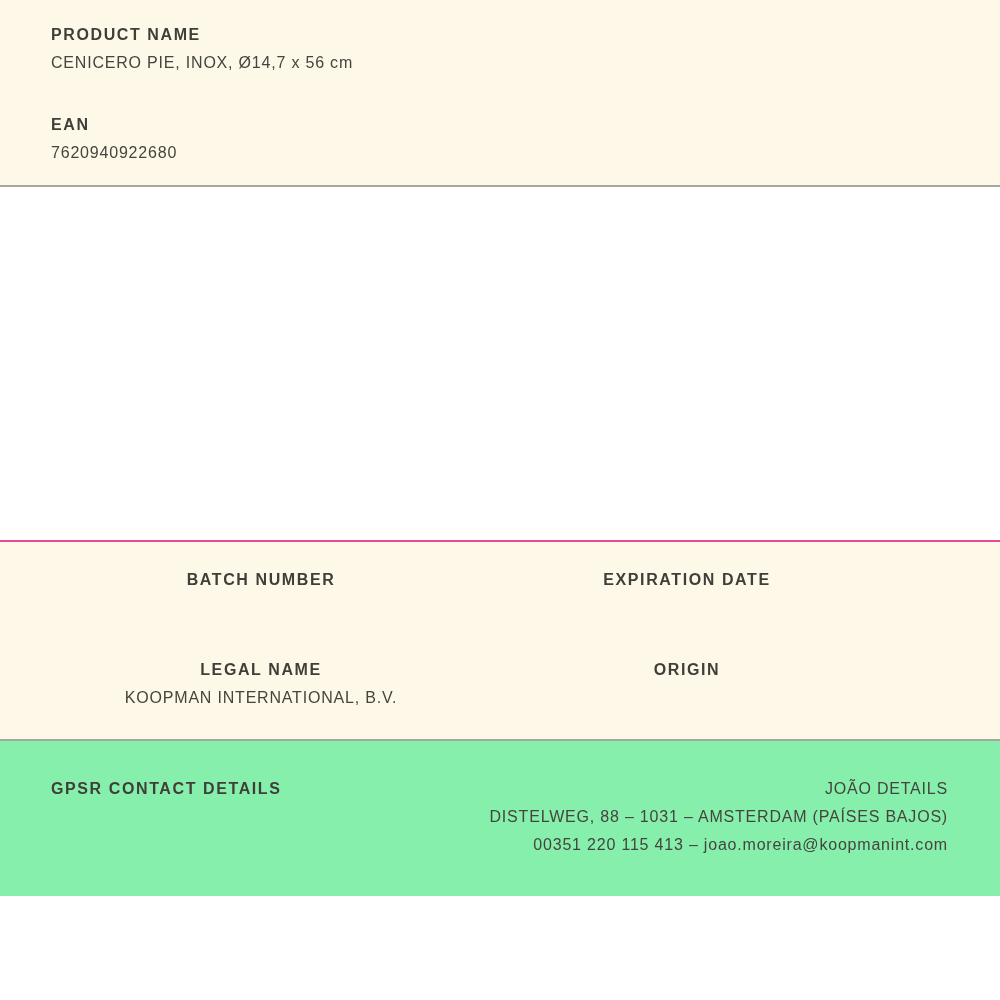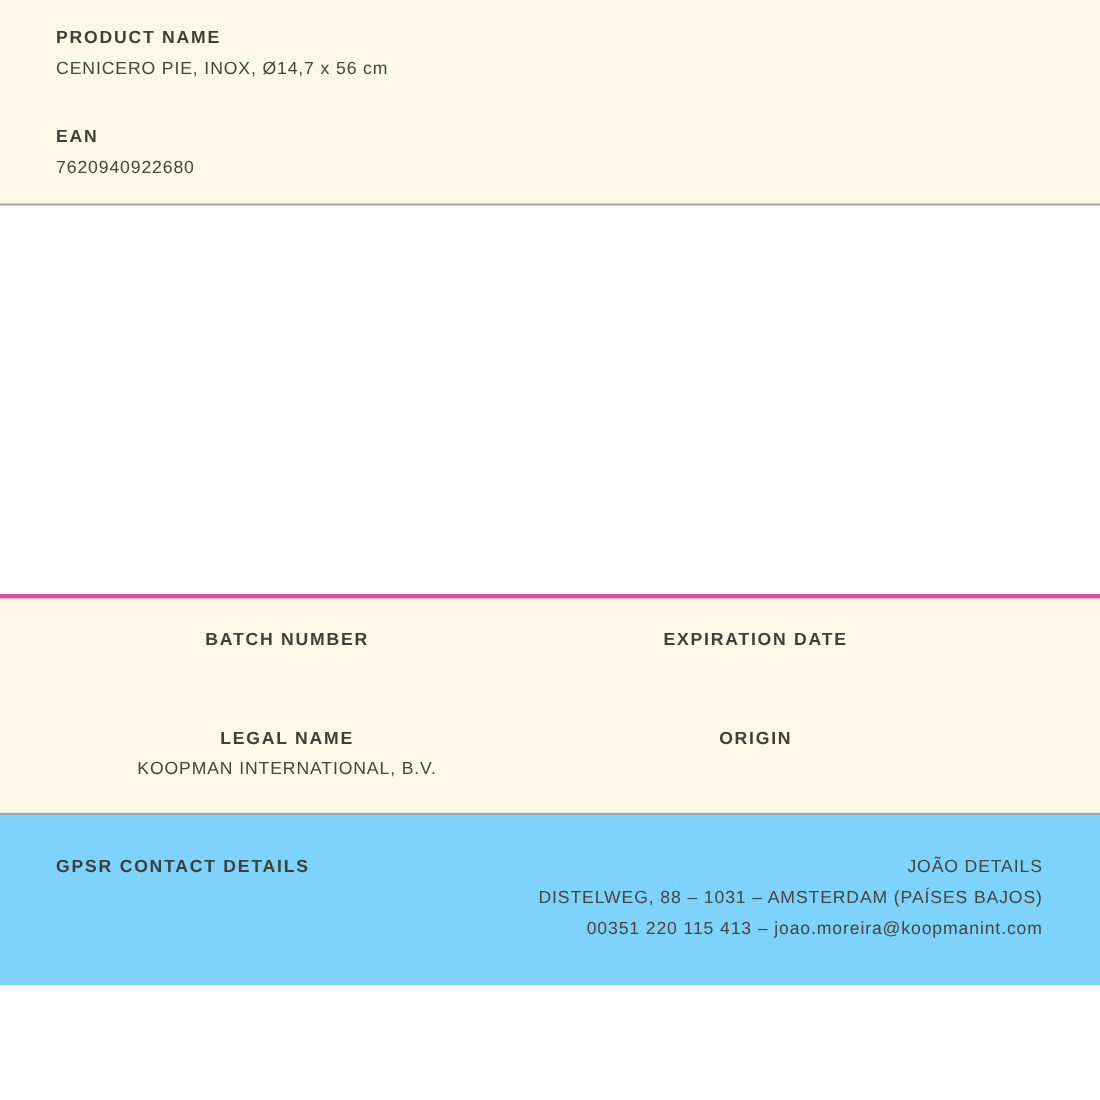--- a/index.html
+++ b/index.html
@@ -42,34 +42,34 @@
   
   .section-image {
     background: #FFFFFF;
     flex: 1 1 auto;
   }
   
   .section-details {
     background: #FDF8E8;
     height: 201px;
     flex: 0 0 auto;
-    border-top: 4px solid #ec4899;
+    border-top: 2px solid #ec4899;
     border-bottom: 2px solid #A6A69E;
     padding: 24px 100px 0 48px;
   }
   .details-grid {
     display: grid;
     grid-template-columns: 1fr 1fr;
     text-align: center;
   }
   .details-grid .cell { line-height: 28px; }
   .row-gap { height: 62px; }
   
   .section-contact {
-    background: #7dd3fc;
+    background: #86efac;
     height: 155px;
     flex: 0 0 auto;
     padding: 34px 52px 0 51px;
     display: flex;
     justify-content: space-between;
     align-items: flex-start;
   }
   .contact-block {
     text-align: right;
   }

